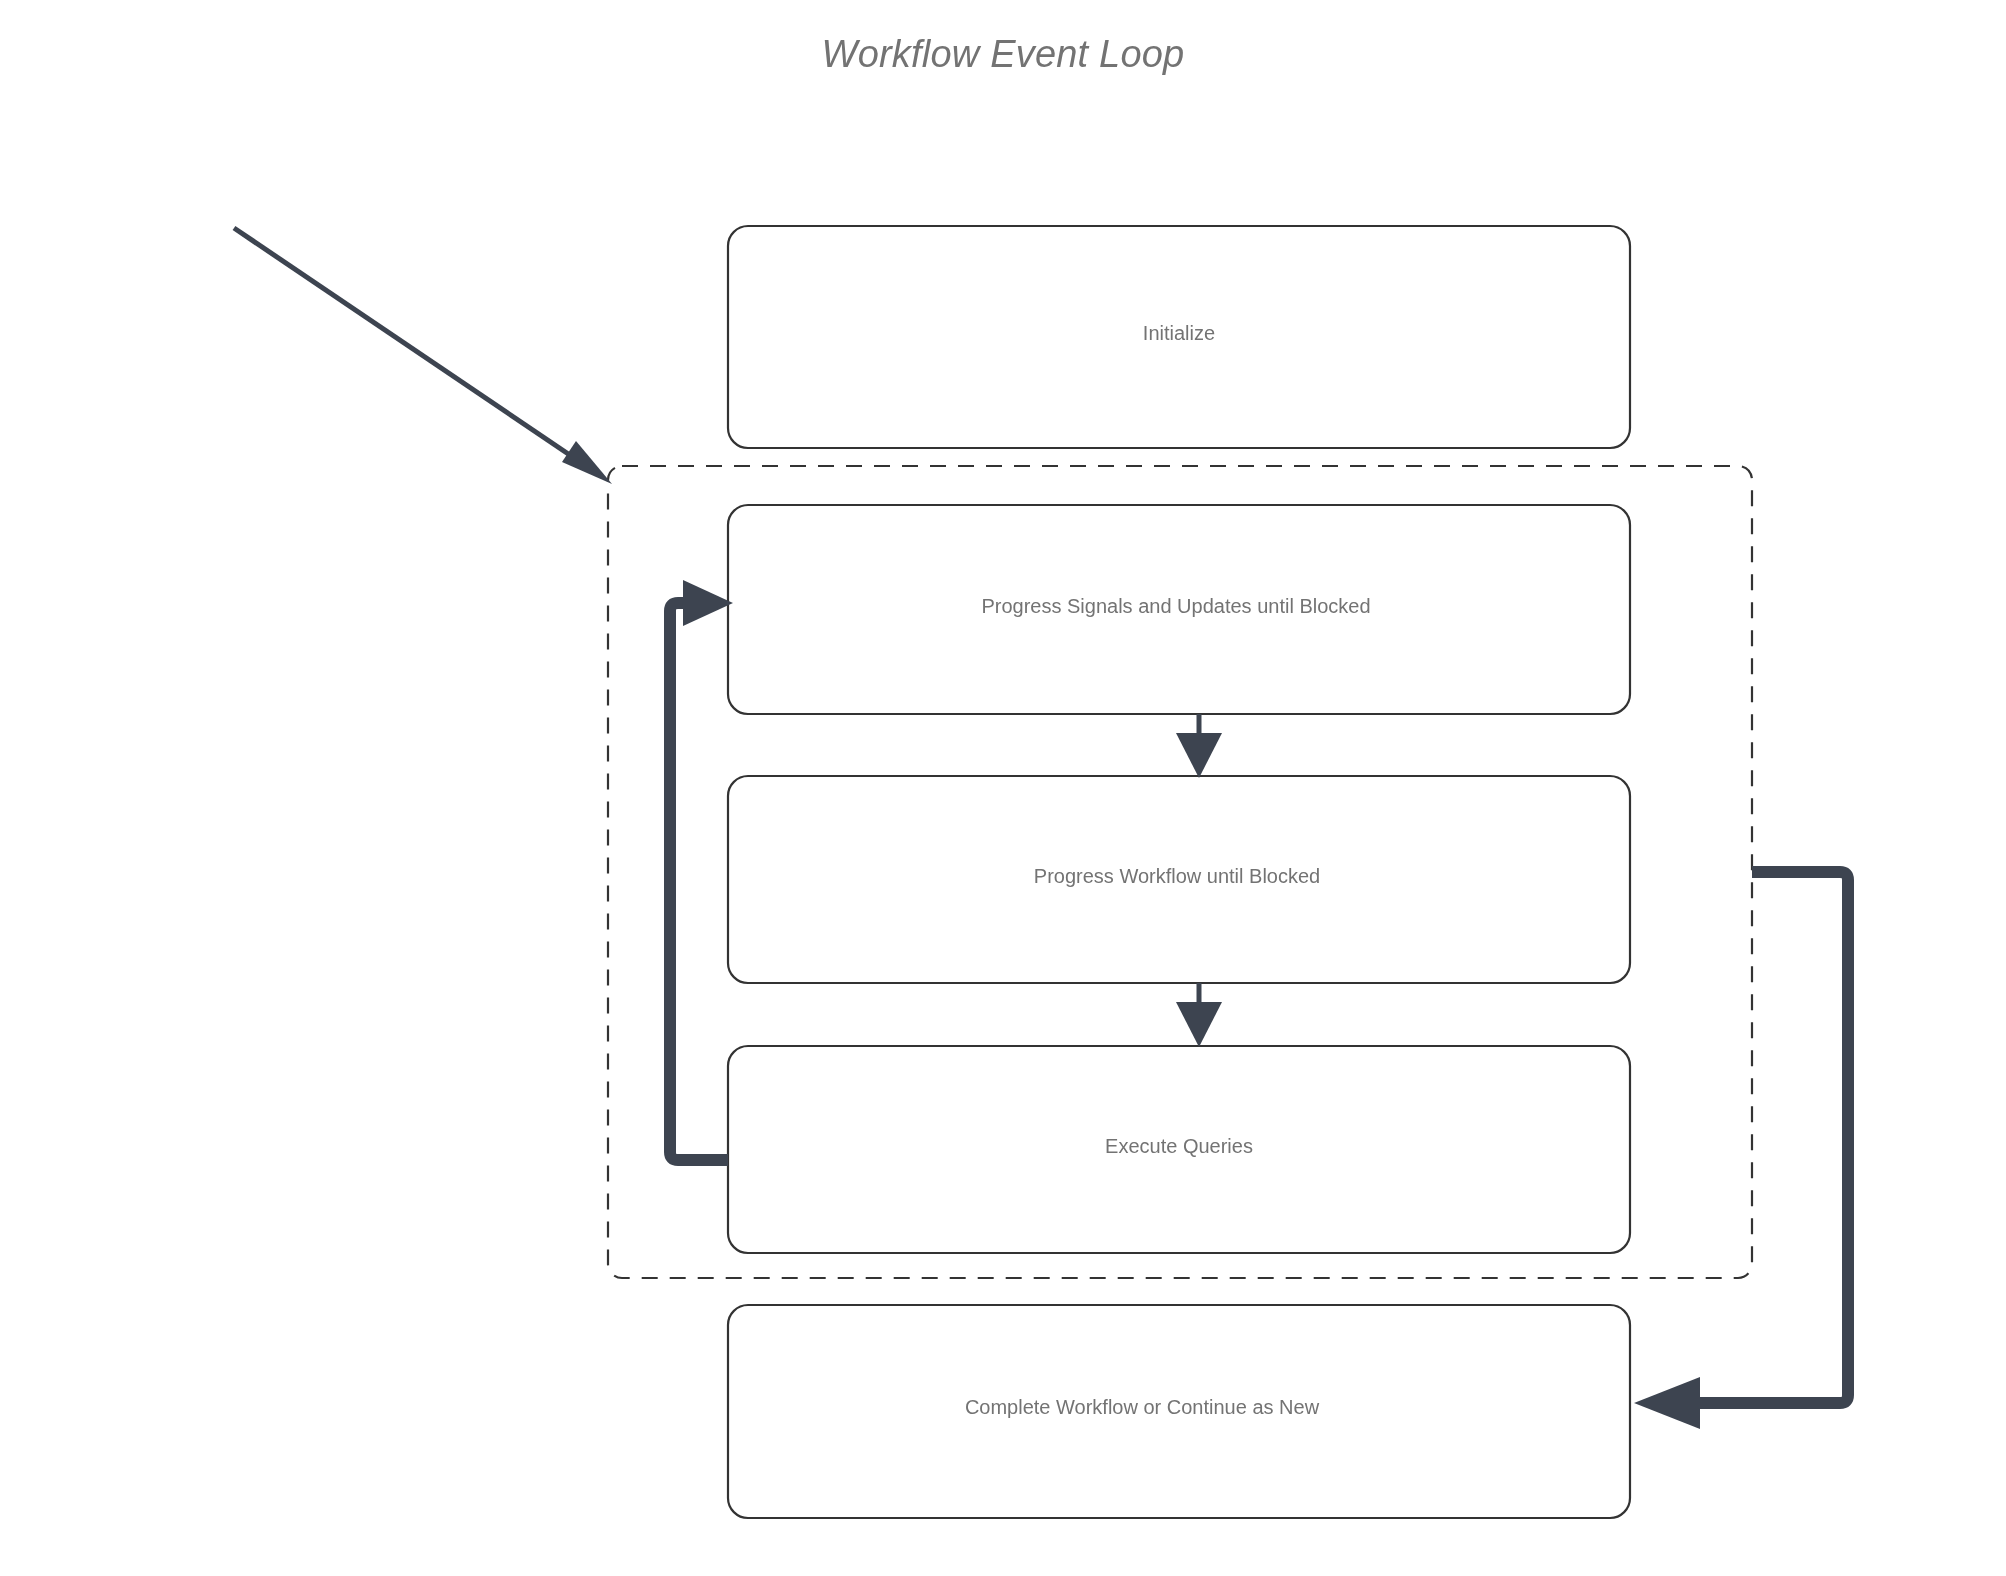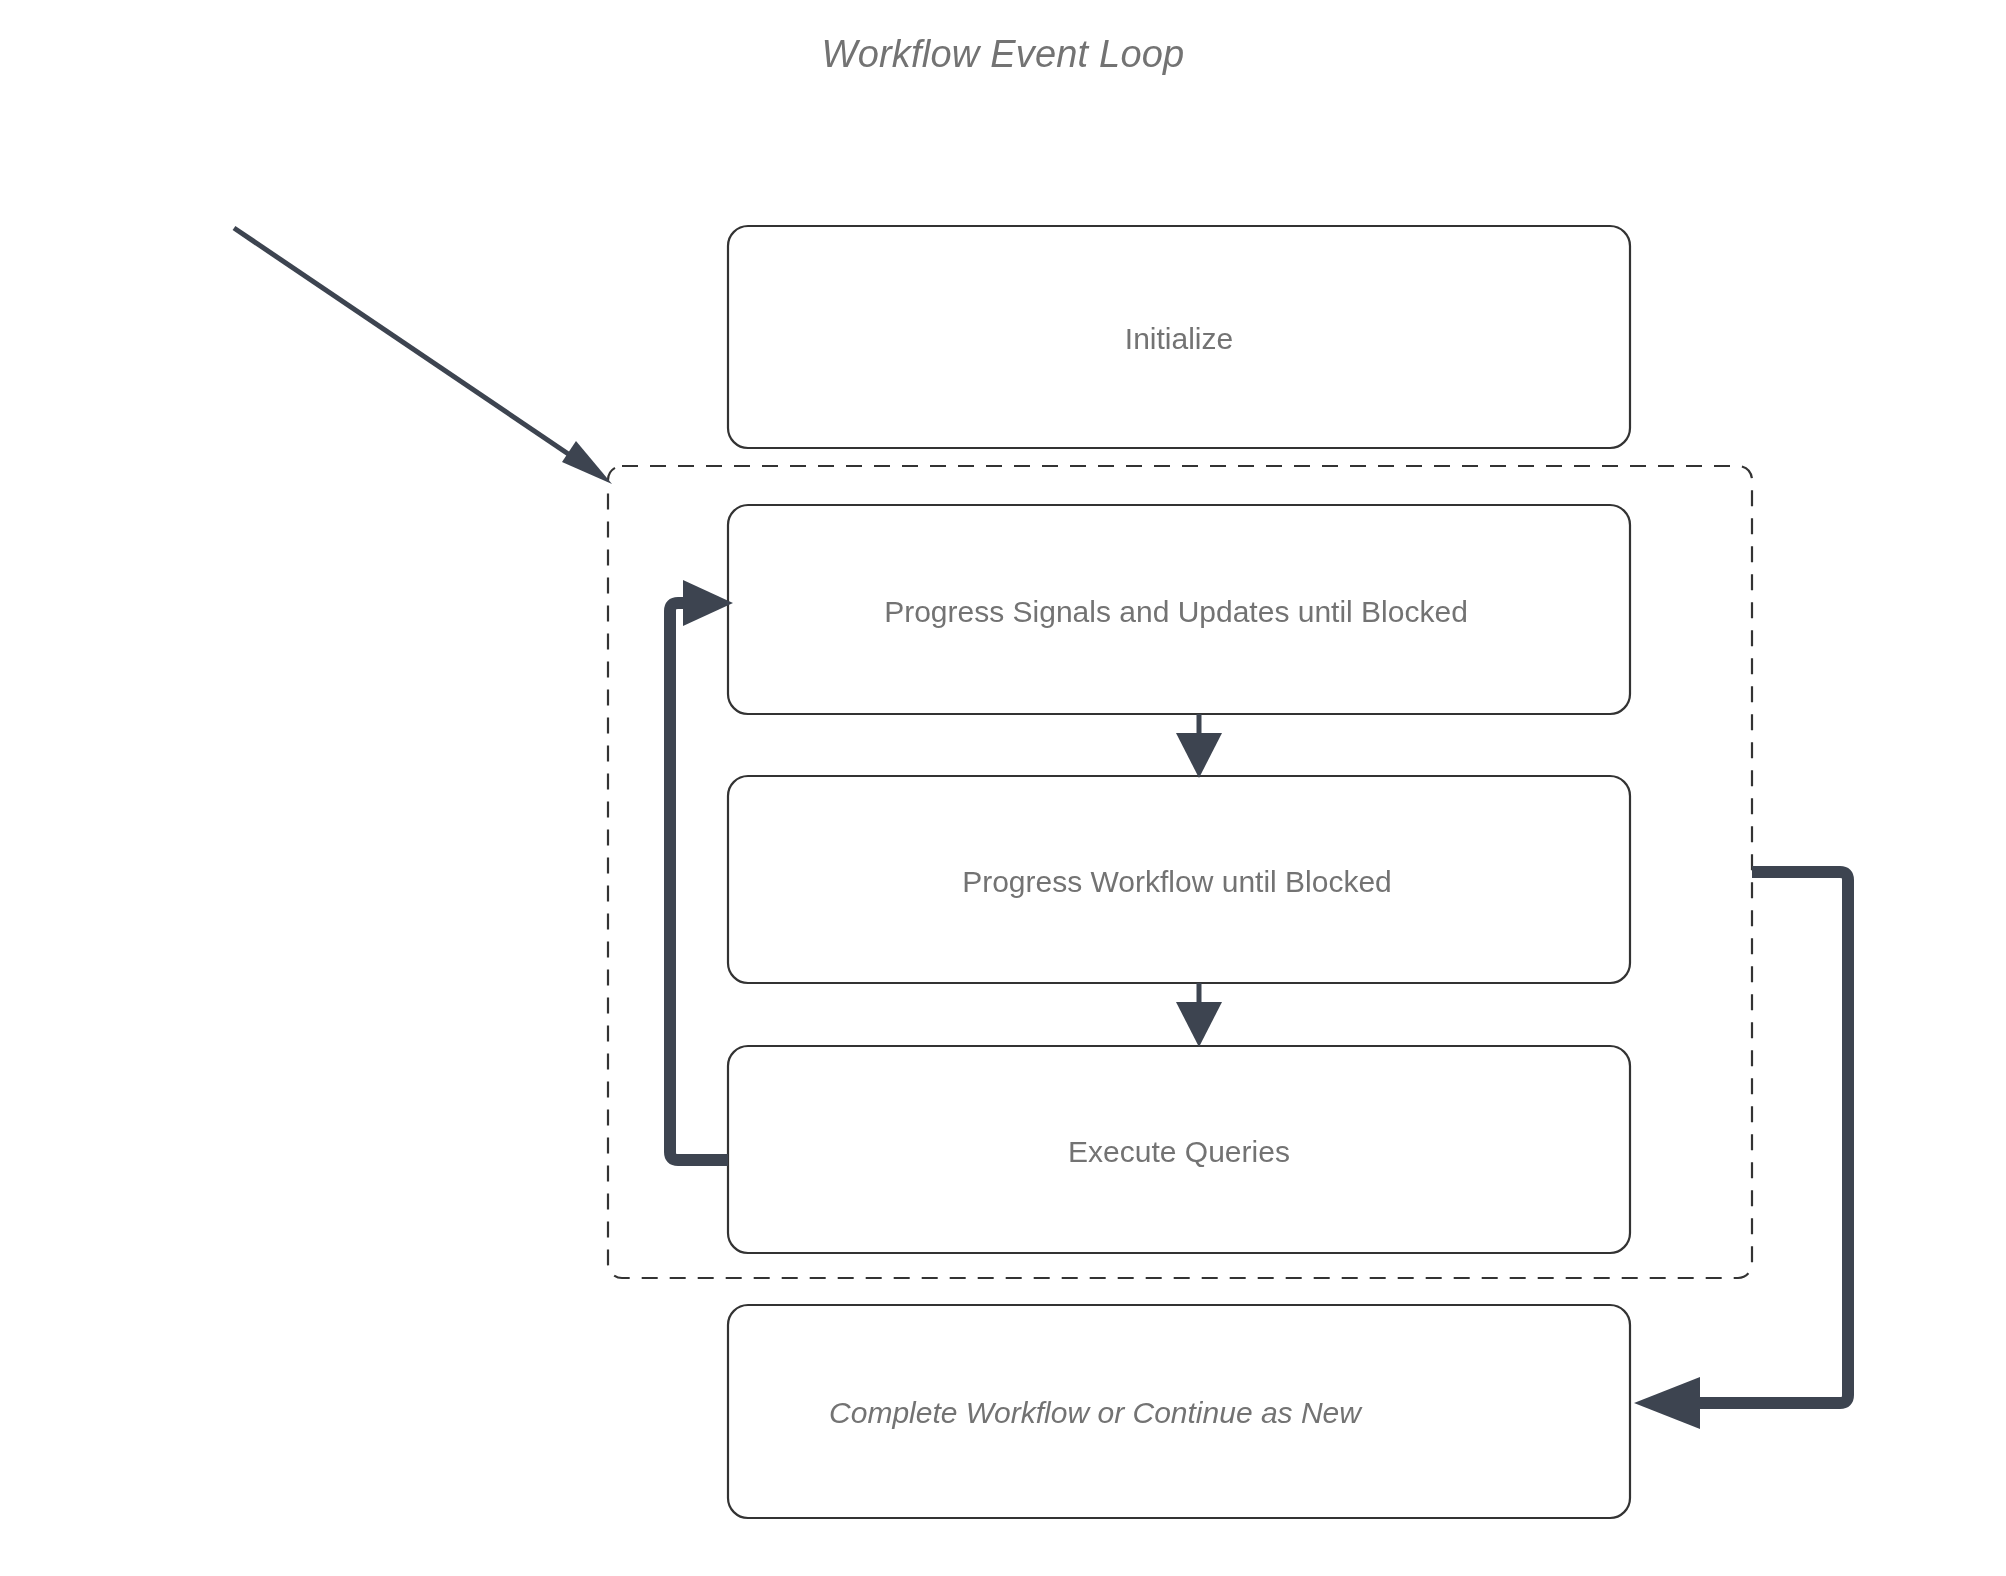--- a/index.html
+++ b/index.html
@@ -54,21 +54,21 @@
     font-family: "Liberation Sans", sans-serif;
     text-align: center;
     white-space: pre;
   }
   .diagram-title {
     font-size: 38px;
     font-style: italic;
     letter-spacing: 0.2px;
   }
   .box-label {
-    font-size: 30px;
+    font-size: 20px;
   }
   .edge-label {
     font-size: 30px;
     line-height: 1.22;
     white-space: normal;
   }
 </style>
 </head>
 <body>
 
@@ -115,15 +115,15 @@
 
 
   <div class="txt box-label" style="left:728px; top:322px; width:902px;">Initialize</div>
 
   <div class="txt box-label" style="left:728px; top:595px; width:896px;">Progress Signals and Updates until Blocked</div>
 
   <div class="txt box-label" style="left:728px; top:865px; width:898px;">Progress Workflow until Blocked</div>
 
   <div class="txt box-label" style="left:728px; top:1135px; width:902px;">Execute Queries</div>
 
-  <div class="txt box-label" style="left:720px; top:1396px; width:750px;font-style:italic;">Complete Workflow or Continue as New</div>
+  <div class="txt box-label" style="left:767px; top:1396px; width:750px;">Complete Workflow or Continue as New</div>
 
 </div>
 
 </body></html>

